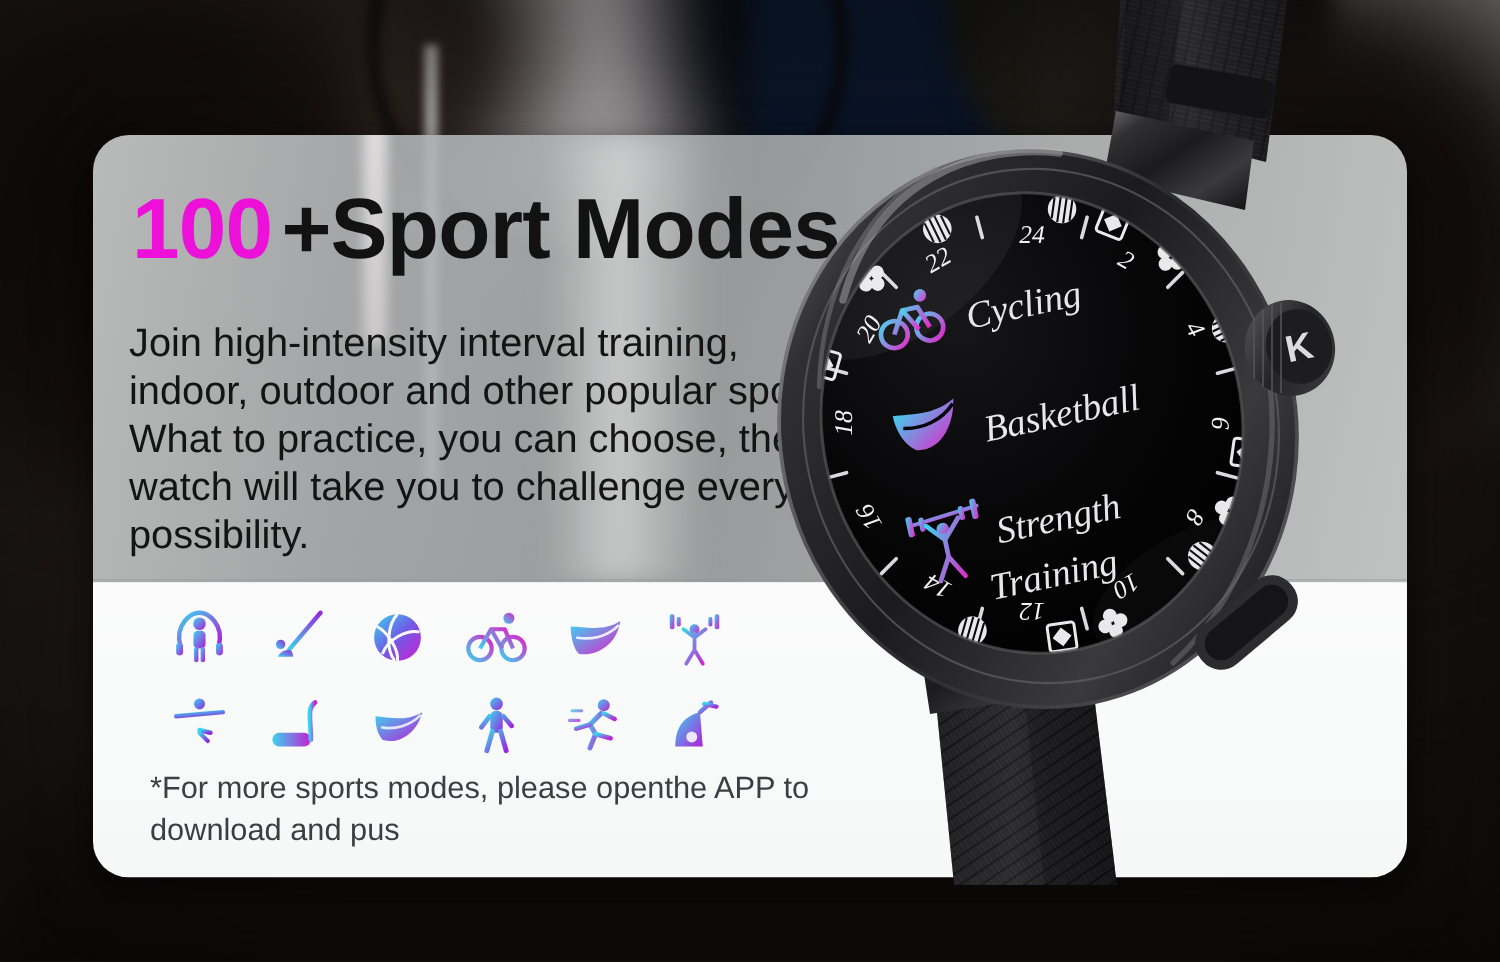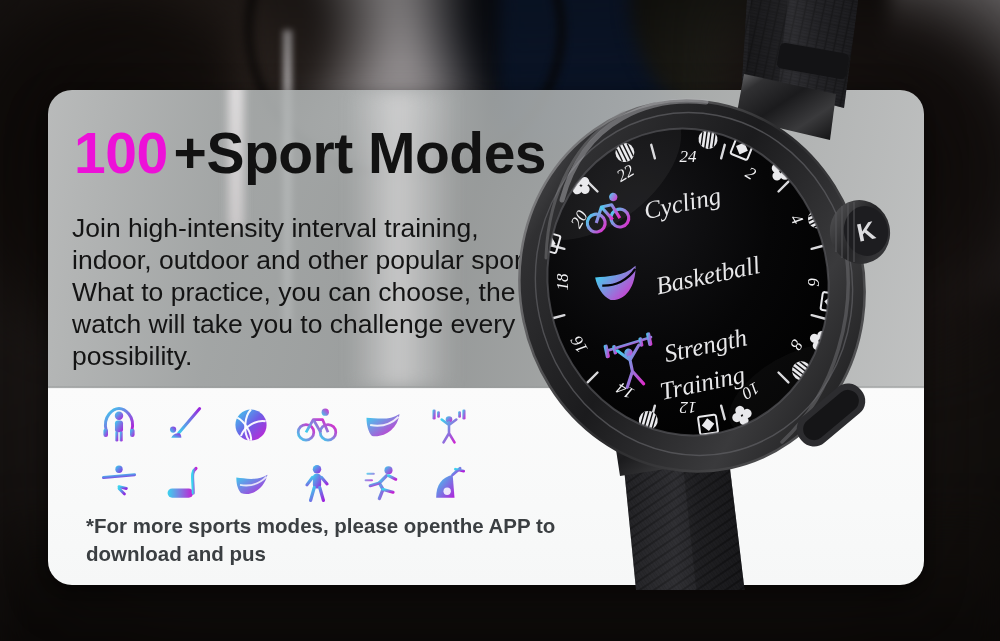--- a/index.html
+++ b/index.html
@@ -36,21 +36,21 @@
   .bg-head { position:absolute; left:630px; top:-170px; width:260px; height:300px; border-radius:50% 50% 44% 44%;
     background:radial-gradient(ellipse at 40% 70%, #2b2a22 0%, #15140f 60%, #0a0908 100%); filter:blur(9px); }
   .bg-wall { position:absolute; left:800px; top:-60px; width:300px; height:280px;
     background:linear-gradient(135deg,#efeaec 0%, #ded8da 55%, #b3abae 100%); filter:blur(12px); opacity:.95; }
   .bg-floor{ position:absolute; left:0; bottom:-30px; width:100%; height:170px;
     background:linear-gradient(180deg, rgba(18,14,12,.0) 0%, #1b1613 40%, #120e0c 100%); filter:blur(16px); }
   .bg-vig  { position:absolute; inset:0; box-shadow:inset 0 0 150px 60px rgba(0,0,0,.55); }
 
   
   #card {
-    position:absolute; left:48px; top:90px; width:876px; height:495px;
+    position:absolute; left:62px; top:90px; width:876px; height:495px;
     border-radius:24px; overflow:hidden;
     box-shadow:0 18px 40px rgba(0,0,0,.45), 0 4px 12px rgba(0,0,0,.3);
   }
   .card-top {
     position:absolute; left:0; top:0; width:100%; height:298px;
     background:linear-gradient(100deg, rgba(198,200,200,.93) 0%, rgba(176,180,180,.90) 22%,
                rgba(168,172,172,.88) 48%, rgba(186,189,189,.90) 72%, rgba(205,207,207,.93) 100%);
   }
   .card-top::after {
     content:""; position:absolute; left:300px; top:0; width:110px; height:100%;
@@ -86,21 +86,21 @@
   
   .icon-grid {
     position:absolute; left:38px; top:308px; width:430px;
     display:grid; grid-template-columns:repeat(6, 66px); grid-auto-rows:54px;
     row-gap:4px; align-items:center; justify-items:center;
   }
   .sport-icon { width:44px; height:44px; display:block; }
 
   .footnote {
     position:absolute; left:38px; top:422px; width:470px;
-    font-size:20.5px; line-height:1.36; color:#3b3f42; font-weight:700;
+    font-size:20.5px; line-height:1.36; color:#3b3f42; font-weight:400;
   }
 
   
   #watch { position:absolute; left:492px; top:-10px; width:420px; height:600px; }
   .w-svg { position:absolute; inset:0; }
   .dial-text { font-family:"Liberation Serif", serif; font-style:italic; fill:#e8e8ea; }
   .bez-num  { font-family:"Liberation Serif", serif; font-style:italic; fill:#f2f2f4; font-size:17px; }
 </style>
 </head>
 <body>

